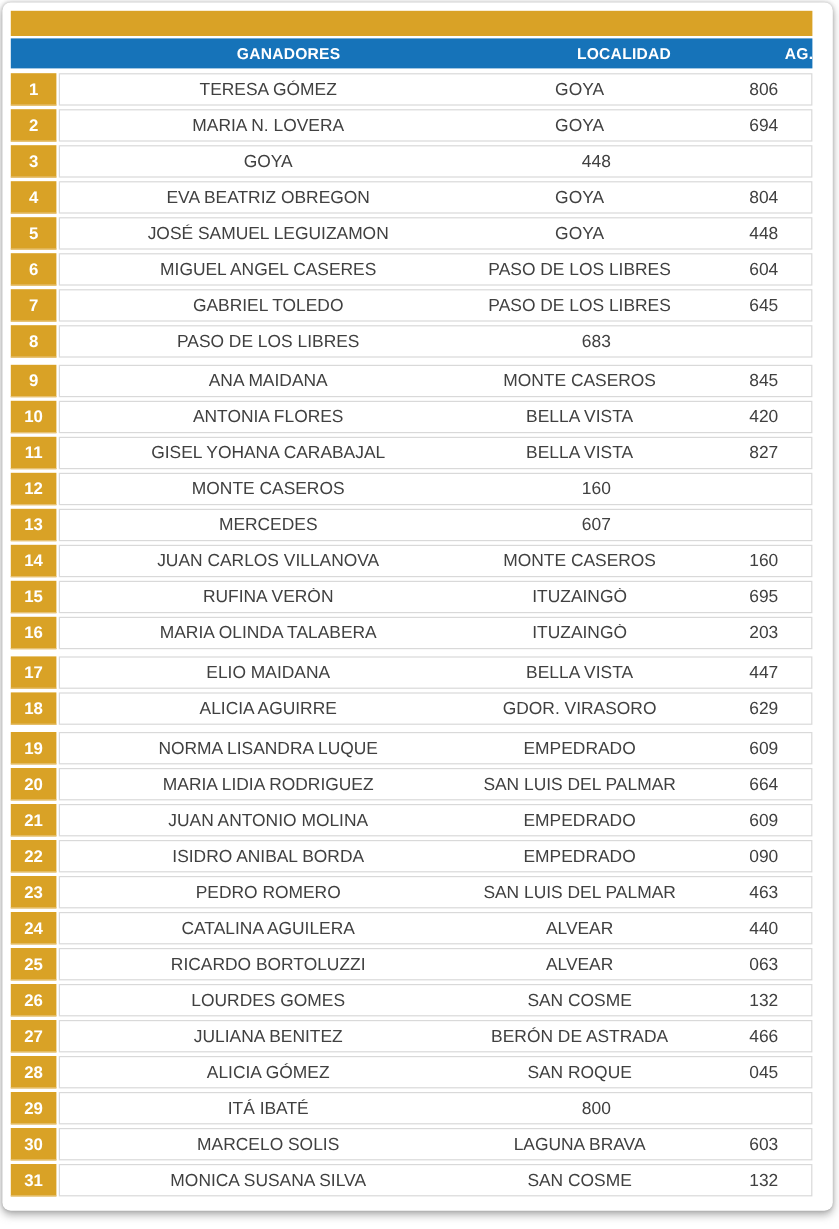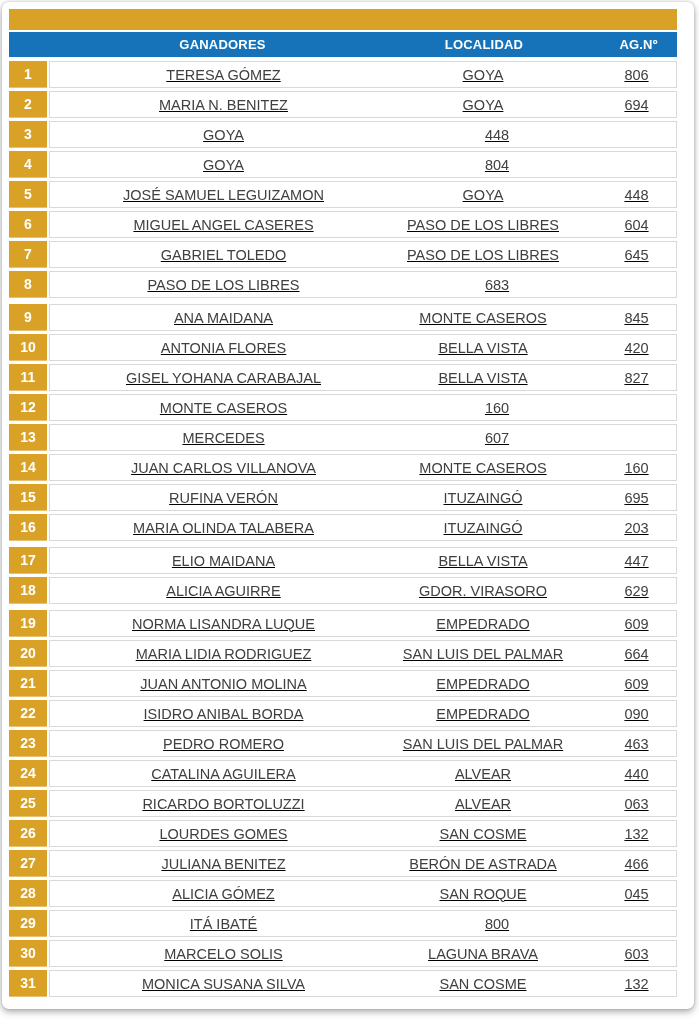--- a/index.html
+++ b/index.html
@@ -25,21 +25,21 @@
     box-shadow: 0 3px 7px rgba(110,110,110,0.55), 0 0 3px rgba(140,140,140,0.45);
   }
   .gold-bar {
     height: 21px;
     background: var(--gold);
     margin-bottom: 2px;
   }
   .grid {
     display: grid;
     grid-template-columns: 38px 347px 172px 1fr;
-    column-gap: 2px;
+    column-gap: 20px;
     align-items: center;
   }
   .header-row {
     background: var(--blue);
     height: 25px;
     margin-bottom: 4px;
   }
   .header-cell {
     color: #ffffff;
     font-weight: bold;
@@ -66,21 +66,20 @@
     justify-content: center;
     border-bottom: 1px solid #e7c171;
   }
   .row-body {
     background: #ffffff;
     border: 1px solid var(--row-border);
     display: grid;
     grid-template-columns: 347px 172px 1fr;
     align-items: center;
     height: 100%;
-    text-decoration: underline;
   }
   .cell {
     color: var(--text);
     font-size: 14.5px;
     text-align: center;
     white-space: nowrap;
     overflow: hidden;
   }
   .cell.agency { padding-left: 28px; }
 </style>
@@ -103,35 +102,36 @@
     <div class="row-num">1</div>
     <div class="row-body">
       <div class="cell">TERESA GÓMEZ</div>
       <div class="cell">GOYA</div>
       <div class="cell agency">806</div>
     </div>
   </div>
       <div class="row">
     <div class="row-num">2</div>
     <div class="row-body">
-      <div class="cell">MARIA N. BENITEZ</div>
+      <div class="cell">MARIA N. LOVERA</div>
       <div class="cell">GOYA</div>
       <div class="cell agency">694</div>
     </div>
   </div>
       <div class="row">
     <div class="row-num">3</div>
     <div class="row-body">
       <div class="cell">GOYA</div>
       <div class="cell agency">448</div>
     </div>
   </div>
       <div class="row">
     <div class="row-num">4</div>
     <div class="row-body">
+      <div class="cell">EVA BEATRIZ OBREGON</div>
       <div class="cell">GOYA</div>
       <div class="cell agency">804</div>
     </div>
   </div>
       <div class="row">
     <div class="row-num">5</div>
     <div class="row-body">
       <div class="cell">JOSÉ SAMUEL LEGUIZAMON</div>
       <div class="cell">GOYA</div>
       <div class="cell agency">448</div>

